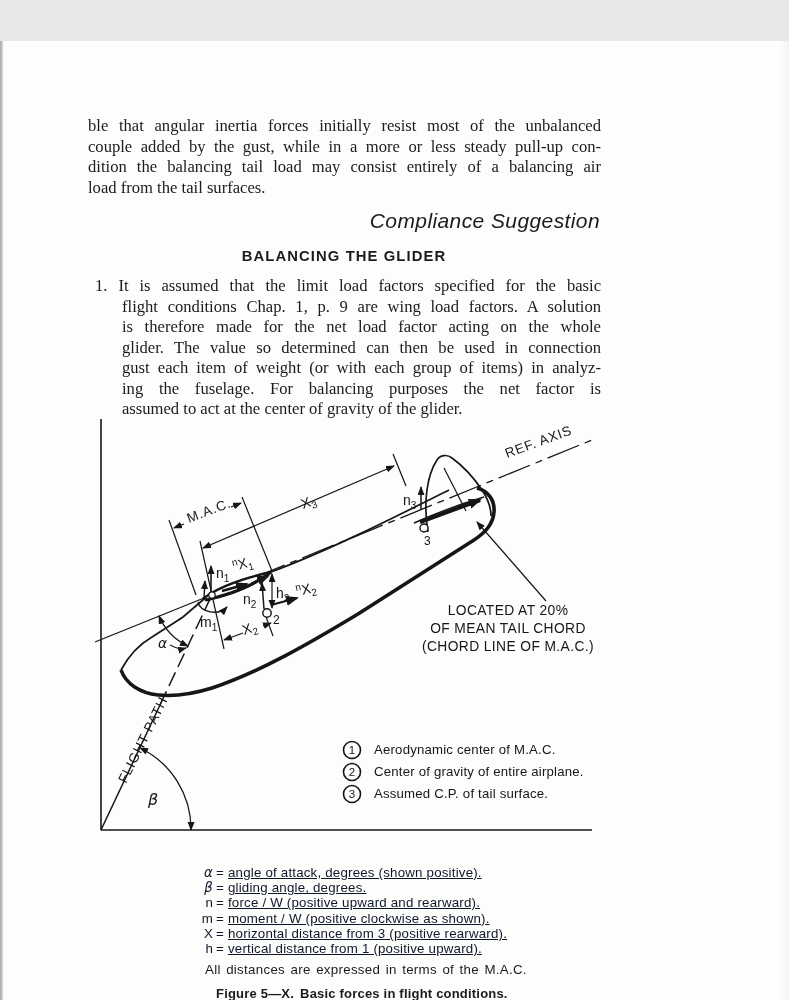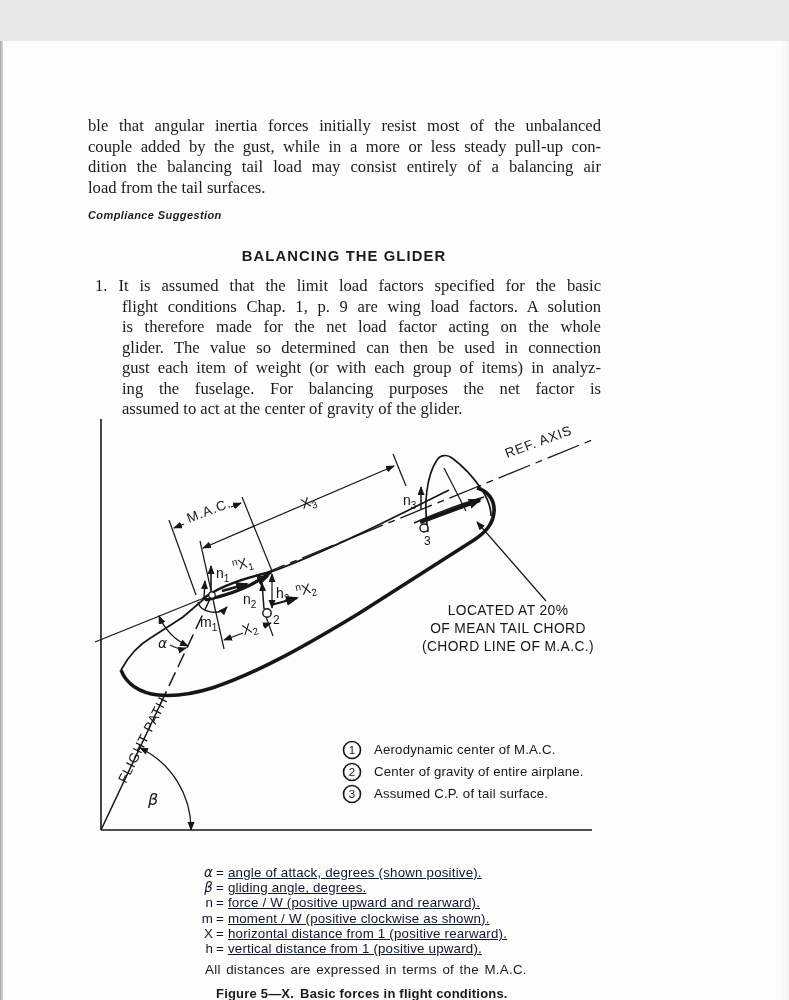--- a/index.html
+++ b/index.html
@@ -11,23 +11,23 @@
         background:linear-gradient(to bottom,rgba(0,0,0,0),rgba(0,0,0,0.05));}
   .scan-edge-right{position:absolute;right:0;top:0;width:10px;height:1000px;
         background:linear-gradient(to left,rgba(0,0,0,0.04),rgba(0,0,0,0));}
 
   .body-block{position:absolute;font-size:16.6px;line-height:20.5px;}
   .jline{text-align:justify;text-align-last:justify;height:20.5px;white-space:normal;}
   .jline.last{text-align-last:left;}
   .hang{padding-left:27px;}
   .marker-i{font-style:italic;}
 
-  .h-compliance{position:absolute;left:88px;top:168px;width:512px;text-align:left;
-        font-family:"Liberation Sans",sans-serif;font-weight:bold;font-style:italic;
-        font-size:11px;letter-spacing:0.4px;}
+  .h-compliance{position:absolute;left:88px;top:168px;width:512px;text-align:right;
+        font-family:"Liberation Sans",sans-serif;font-weight:normal;font-style:italic;
+        font-size:21px;letter-spacing:0.4px;}
   .h-balancing{position:absolute;left:88px;top:207px;width:512px;text-align:center;
         font-family:"Liberation Sans",sans-serif;font-weight:bold;
         font-size:14.8px;letter-spacing:1.1px;}
 
   svg text{font-family:"Liberation Sans",sans-serif;fill:#161616;}
   .dia{font-size:13.5px;letter-spacing:0.8px;}
   .sub{font-size:10px;}
   .pre{font-size:10px;}
   .big{font-size:14px;}
   .greek{font-family:"DejaVu Sans",sans-serif;font-style:italic;}
@@ -203,21 +203,21 @@
     <div class="def-row">
       <span class="def-sym def-greek">β</span><span class="def-eq">=</span><span>gliding angle, degrees.</span>
     </div>
     <div class="def-row">
       <span class="def-sym">n</span><span class="def-eq">=</span><span>force / W (positive upward and rearward).</span>
     </div>
     <div class="def-row">
       <span class="def-sym">m</span><span class="def-eq">=</span><span>moment / W (positive clockwise as shown).</span>
     </div>
     <div class="def-row">
-      <span class="def-sym">X</span><span class="def-eq">=</span><span>horizontal distance from 1 (positive rearward).</span>
+      <span class="def-sym">X</span><span class="def-eq">=</span><span>horizontal distance from 3 (positive rearward).</span>
     </div>
     <div class="def-row">
       <span class="def-sym">h</span><span class="def-eq">=</span><span>vertical distance from 1 (positive upward).</span>
     </div>
   </div>
 
   <div class="alldist">All distances are expressed in terms of the M.A.C.</div>
 
   <div class="caption">
     <span>Figure 5—X.</span><span class="cap-text">Basic forces in flight conditions.</span>

